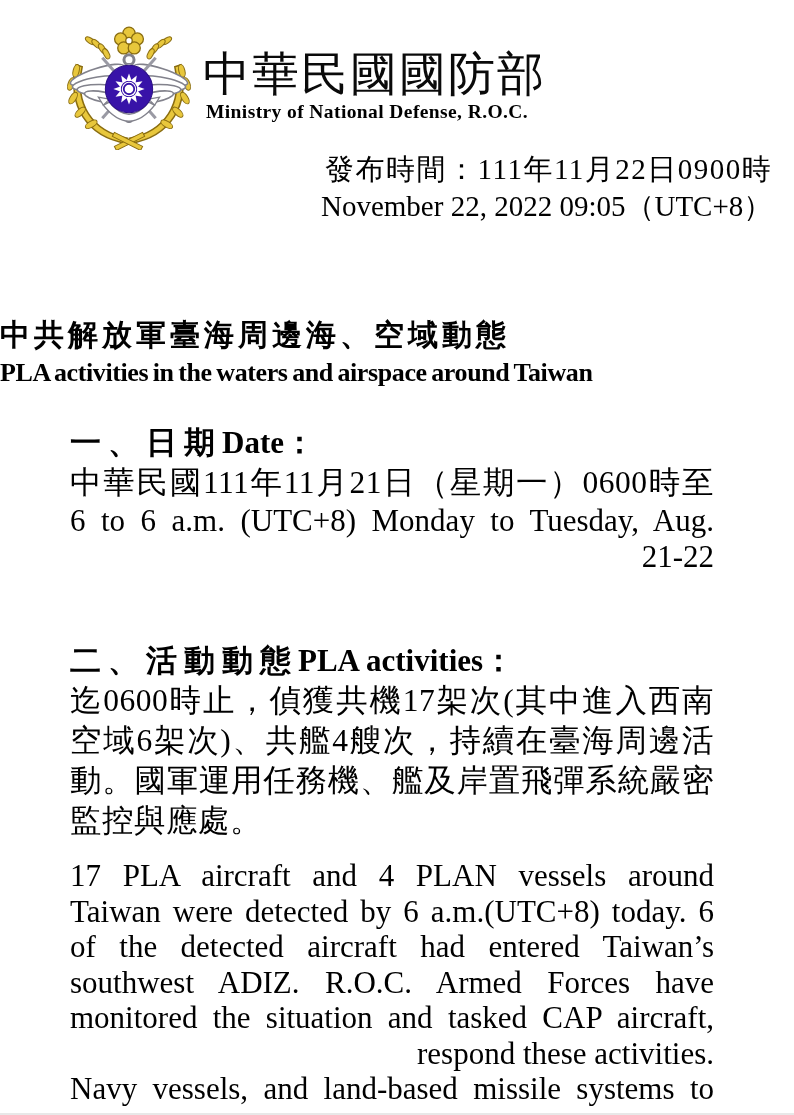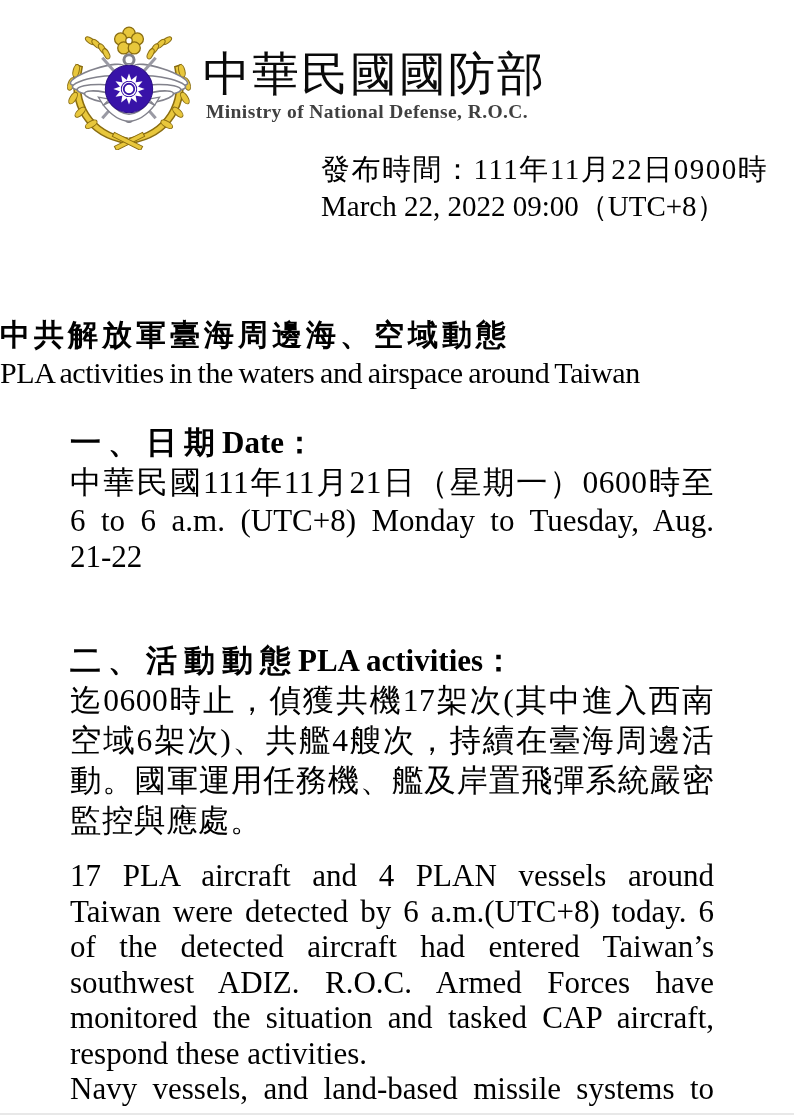--- a/index.html
+++ b/index.html
@@ -14,41 +14,41 @@
   }
   
   .emblem{position:absolute;left:56px;top:26px;width:146px;height:124px;}
   .brand-zh{
     position:absolute;left:203px;top:46px;
     font-size:47px;line-height:56px;letter-spacing:2px;
     color:#0a0a0a;white-space:nowrap;
   }
   .brand-en{
     position:absolute;left:206px;top:101px;
-    font-size:19.5px;font-weight:bold;color:#404040;
+    font-size:19.5px;font-weight:bold;color:#000000;
     letter-spacing:.4px;white-space:nowrap;
   }
   .release{
     position:absolute;left:321px;top:151px;
     font-size:29px;line-height:37px;white-space:nowrap;
   }
   .release .zh{letter-spacing:1.5px;text-align:right;}
   
   .title-block{position:absolute;left:0;top:315px;width:794px;}
   .title-zh{font-size:30px;font-weight:bold;letter-spacing:4px;line-height:39px;}
-  .title-en{font-size:30px;font-weight:normal;letter-spacing:-.4px;word-spacing:-1.5px;line-height:37px;}
+  .title-en{font-size:26px;font-weight:bold;letter-spacing:-.4px;word-spacing:-1.5px;line-height:37px;}
   
   .sec{position:absolute;left:70px;width:644px;}
   .sec1{top:422px;}
   .sec2{top:640px;}
   .heading{font-size:31px;font-weight:bold;line-height:41px;white-space:nowrap;}
   .heading .hzh{letter-spacing:7px;}
   .heading .hen{letter-spacing:0;}
   .zh-line{font-size:31.5px;line-height:40px;letter-spacing:.5px;}
-  .en-line{font-size:31px;line-height:35.5px;}
+  .en-line{font-size:31px;line-height:35.5px;text-align:right;}
   .j{text-align:justify;text-align-last:justify;}
   
   .ep{position:absolute;left:70px;top:858px;width:644px;}
   .ep .en-line{line-height:35.5px;}
 </style>
 </head>
 <body>
 
 <div class="page">
 
@@ -141,21 +141,21 @@
         <circle cx="72.5" cy="14" r="3.2" fill="#ffffff"></circle>
       </g>
     </svg>
   </div>
 
   <div class="brand-zh">中華民國國防部</div>
   <div class="brand-en">Ministry of National Defense, R.O.C.</div>
 
   <div class="release">
     <div class="zh">發布時間：111年11月22日0900時</div>
-    <div>March 22, 2022 09:00（UTC+8）</div>
+    <div>November 22, 2022 09:05（UTC+8）</div>
   </div>
 
   <div class="title-block">
     <div class="title-zh">中共解放軍臺海周邊海、空域動態</div>
     <div class="title-en">PLA activities in the waters and airspace around Taiwan</div>
   </div>
 
   <div class="sec sec1">
     <div class="heading"><span class="hzh">一、日期</span><span class="hen">Date</span><span>：</span></div>
     <div class="zh-line j">中華民國111年11月21日（星期一）0600時至</div>

